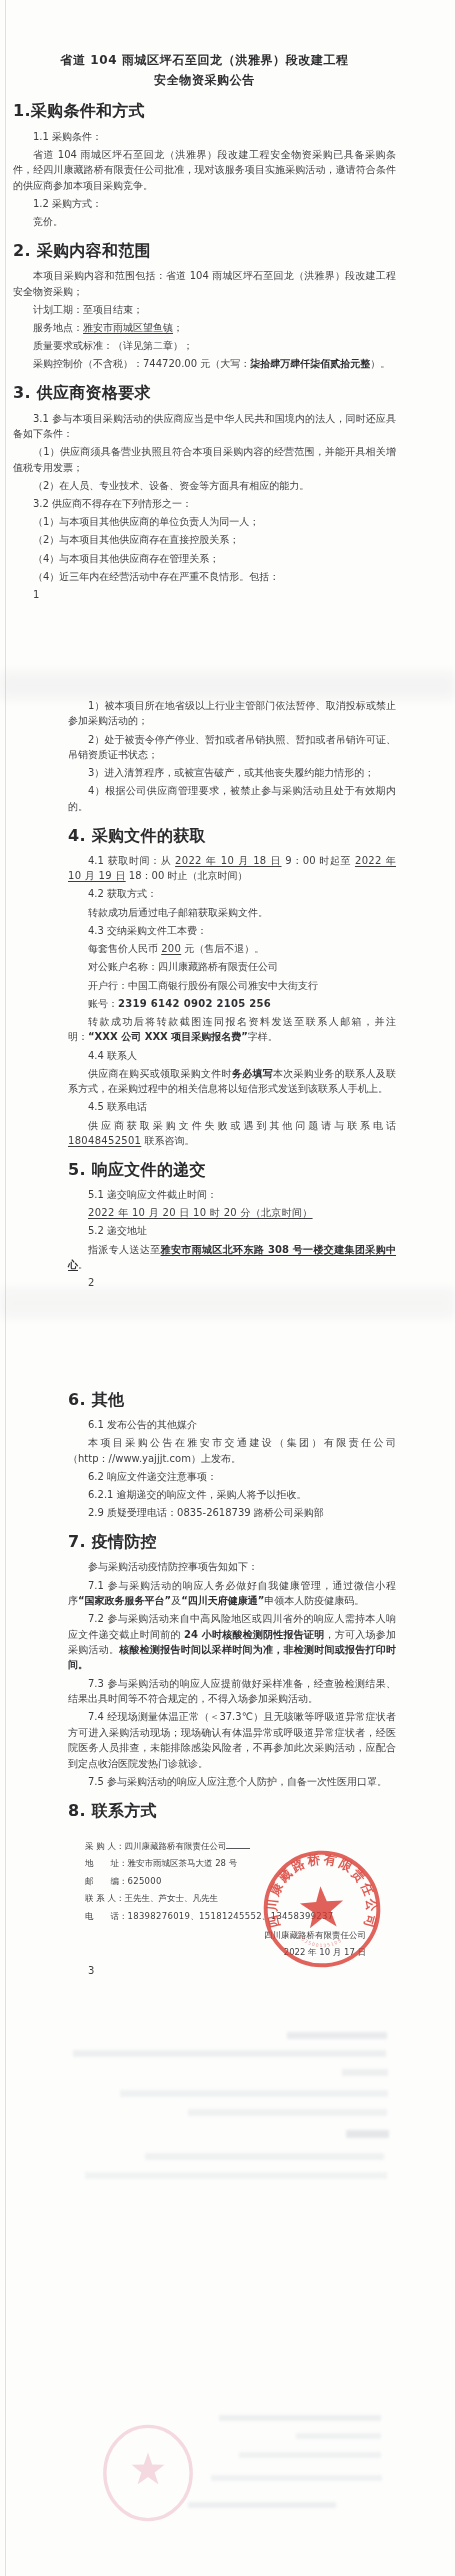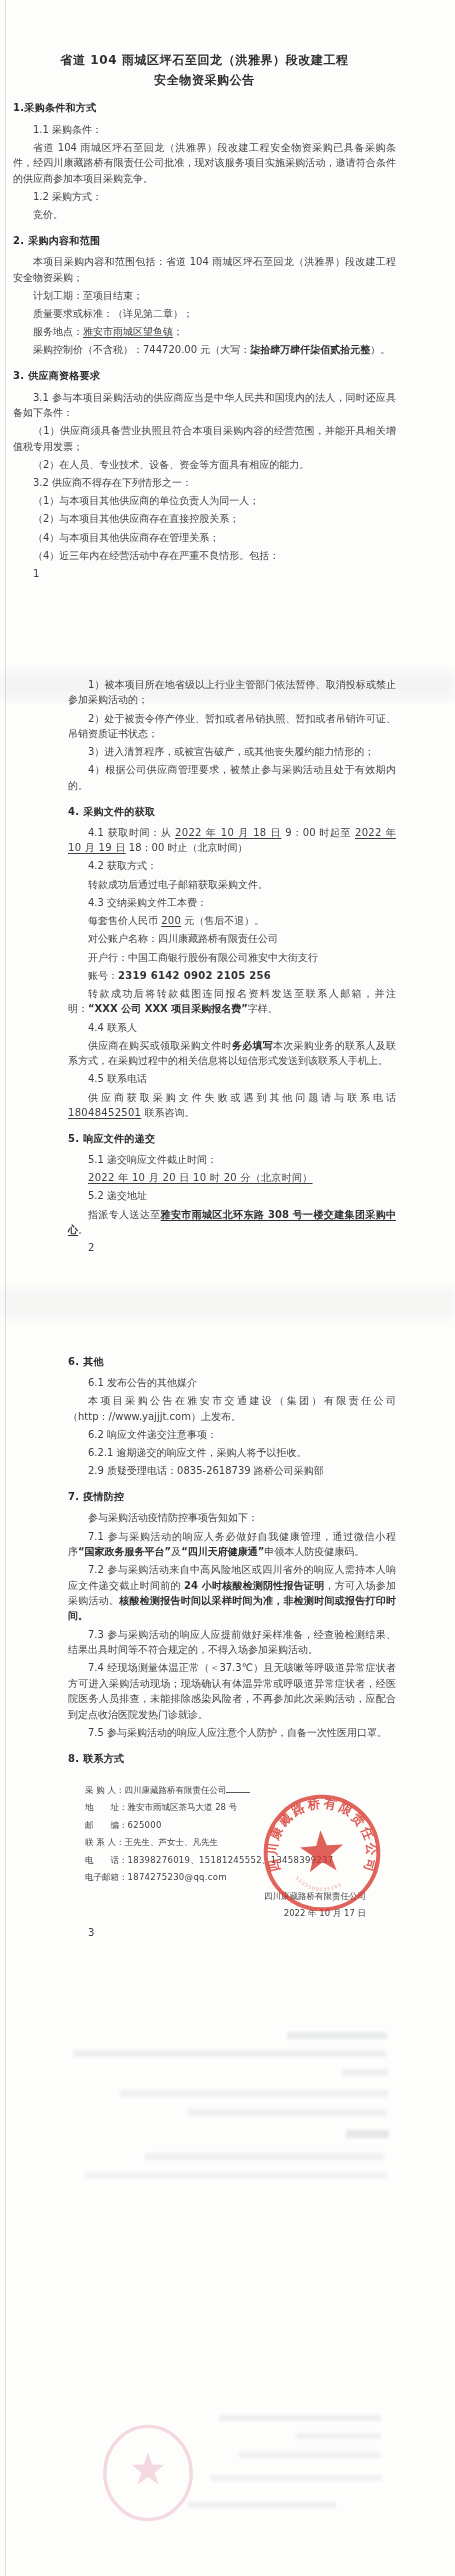--- a/index.html
+++ b/index.html
@@ -9,21 +9,21 @@
     font-family:"DejaVu Sans","Liberation Sans",sans-serif;
     color:#3f3f42;
   }
   .edge{position:absolute;left:5.1px;top:0;width:1.1px;height:2576px;background:#dadada;opacity:.85;}
   .page{padding:0 59px 0 68px;position:relative;}
   .page1{padding-top:50px;padding-left:13px;}
   .title{
     text-align:center;font-size:12px;font-weight:bold;color:#2e2e31;
     line-height:20px;letter-spacing:0.6px;margin:0 0 11.4px 0;
   }
-  h2.sec{font-size:10px;font-weight:bold;color:#2b2b2e;margin:11.4px 0 6.3px 0;letter-spacing:0.3px;}
+  h2.sec{font-size:16px;font-weight:bold;color:#2b2b2e;margin:11.4px 0 6.3px 0;letter-spacing:0.3px;}
   p.t{font-size:10px;line-height:15.4px;margin:2.8px 0;text-indent:2em;color:#3f3f42;text-align:justify;}
   .u{text-decoration:underline;text-underline-offset:1.7px;}
   .bd{font-weight:bold;color:#303034;}
   .num{letter-spacing:0.3px;}
   .faded{color:#a8adb5;}
   .pagenum{text-align:center;font-size:7.7px;color:#4a4a4c;margin-top:9px;text-indent:0;}
   .gap1{height:90px;}
   .gap2{height:85px;}
   .contact-wrap{position:relative;margin-top:16px;}
   .crow{font-size:8.5px;line-height:17.6px;margin:0;text-indent:2em;color:#3f3f42;}
@@ -49,22 +49,22 @@
 
   <h2 class="sec">1.采购条件和方式</h2>
   <p class="t">1.1 采购条件：</p>
   <p class="t">省道 104 雨城区坪石至回龙（洪雅界）段改建工程安全物资采购已具备采购条件，经四川康藏路桥有限责任公司批准，现对该服务项目实施采购活动，邀请符合条件的供应商参加本项目采购竞争。</p>
   <p class="t">1.2 采购方式：</p>
   <p class="t">竞价。</p>
 
   <h2 class="sec">2. 采购内容和范围</h2>
   <p class="t">本项目采购内容和范围包括：省道 104 雨城区坪石至回龙（洪雅界）段改建工程安全物资采购；</p>
   <p class="t">计划工期：至项目结束；</p>
+  <p class="t"><span>服务地点：</span><span class="u">雅安市雨城区望鱼镇</span><span>；</span></p>
   <p class="t">质量要求或标准：（详见第二章）；</p>
-  <p class="t"><span>服务地点：</span><span class="u">雅安市雨城区望鱼镇</span><span>；</span></p>
   <p class="t"><span>采购控制价（不含税）：744720.00 元（大写：</span><span class="bd">柒拾肆万肆仟柒佰贰拾元整</span><span>）。</span></p>
 
   <h2 class="sec">3. 供应商资格要求</h2>
   <p class="t">3.1 参与本项目采购活动的供应商应当是中华人民共和国境内的法人，同时还应具备如下条件：</p>
   <p class="t">（1）供应商须具备营业执照且符合本项目采购内容的经营范围，并能开具相关增值税专用发票；</p>
   <p class="t">（2）在人员、专业技术、设备、资金等方面具有相应的能力。</p>
   <p class="t">3.2 供应商不得存在下列情形之一：</p>
   <p class="t">（1）与本项目其他供应商的单位负责人为同一人；</p>
   <p class="t">（2）与本项目其他供应商存在直接控股关系；</p>
   <p class="t">（4）与本项目其他供应商存在管理关系；</p>
@@ -124,21 +124,20 @@
   <p class="t">7.5 参与采购活动的响应人应注意个人防护，自备一次性医用口罩。</p>
 
   <h2 class="sec">8. 联系方式</h2>
 
   <div class="contact-wrap">
     <p class="crow"><span>采 购 人：</span><span>四川康藏路桥有限责任公司</span><span class="blank"></span></p>
     <p class="crow"><span>地　　址：</span><span>雅安市雨城区茶马大道 28 号</span></p>
     <p class="crow"><span>邮　　编：</span><span class="num">625000</span></p>
     <p class="crow"><span>联 系 人：</span><span>王先生、芦女士、凡先生</span></p>
     <p class="crow"><span>电　　话：</span><span class="num">18398276019、15181245552、13458399237</span></p>
-    <p class="crow"><span>电子邮箱：</span><span class="num">1874275230@qq.com</span></p>
 
     <div class="sig">
       <div>四川康藏路桥有限责任公司</div>
       <div>2022 年 10 月 17 日</div>
     </div>
 
     <svg class="stamp" width="124" height="124" viewBox="0 0 218 218">
       <circle cx="109" cy="109" r="99" fill="none" stroke="#d8352b" stroke-width="7" opacity=".9"></circle>
       <polygon points="109,69 118.4,96.1 147,96.6 124.2,113.9 132.5,141.4 109,125 85.5,141.4 93.8,113.9 71,96.6 99.6,96.1" fill="#d8352b" opacity=".92"></polygon>
       <defs>

